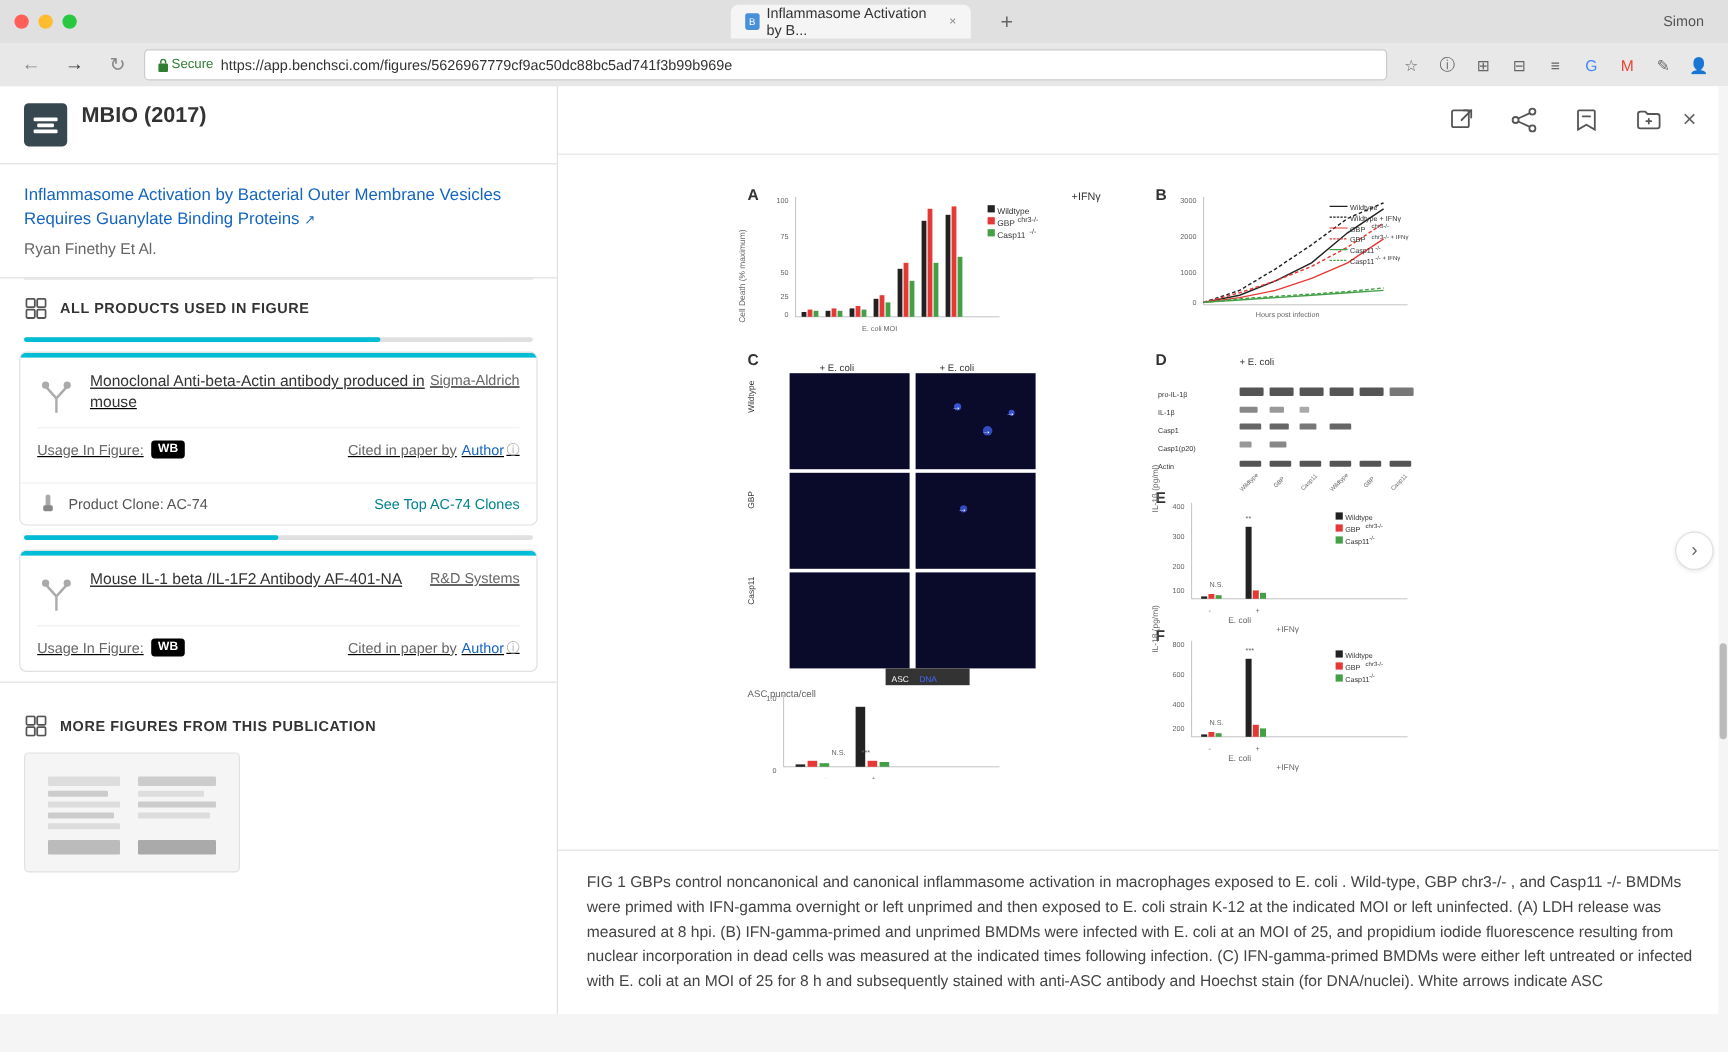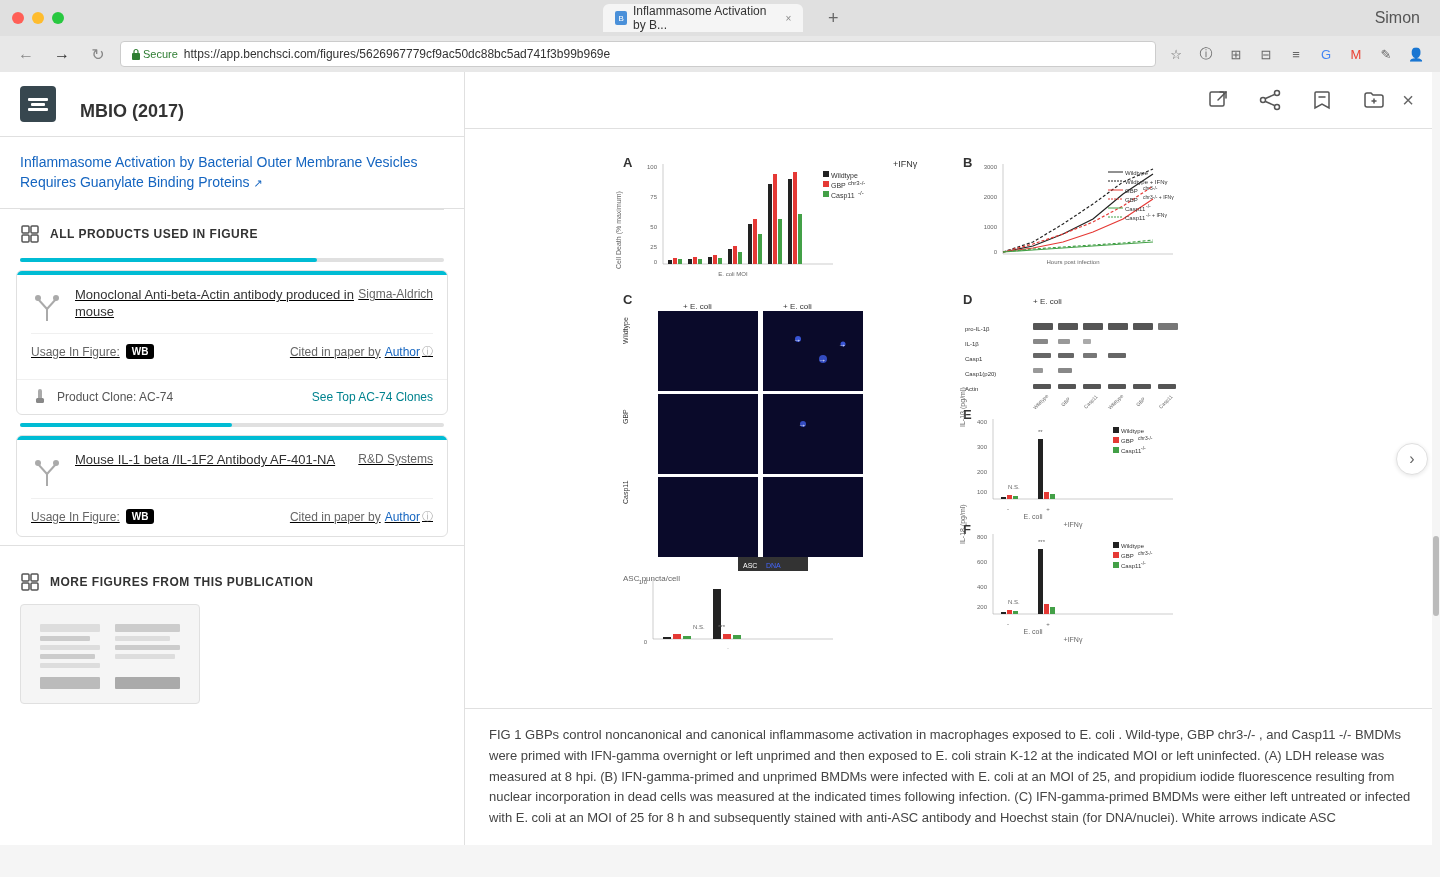--- a/index.html
+++ b/index.html
@@ -106,21 +106,21 @@
     </div>
     <div style="flex:1; display:flex; justify-content:center; align-items:center; gap:16px;">
       <div class="tab">
         <div class="tab-favicon">B</div>
         <span>Inflammasome Activation by B...</span>
         <span class="tab-close">×</span>
       </div>
       <div class="tab-new">+</div>
     </div>
     <div style="display:flex; align-items:center; gap:6px; margin-right:8px;">
-      <span style="font-size:16px;color:#555;">Simon</span>
+      <span style="font-size:12px;color:#555;">Simon</span>
     </div>
   </div>
   <div class="address-bar">
     <div class="nav-btn">←</div>
     <div class="nav-btn active">→</div>
     <div class="nav-btn">↻</div>
     <div class="url-bar">
       <span class="secure-badge">
         <svg width="10" height="12" viewBox="0 0 10 12" fill="none">
             <rect x="1" y="5" width="8" height="7" rx="1" fill="#2e7d32"></rect>
@@ -142,37 +142,38 @@
       <div class="addr-icon">👤</div>
     </div>
   </div>
 </div>
 
 <div class="app-container">
 
   <div class="left-panel">
 
     <div class="top-bar">
-      <div style="display:flex; align-items:flex-end; gap:24px;">
+      <div style="display:flex; align-items:flex-start; gap:12px;">
         <div class="logo-icon">
           <div class="logo-bars">
             <div class="logo-bar"></div>
             <div class="logo-bar"></div>
             <div class="logo-bar"></div>
           </div>
         </div>
         <span class="panel-title">MBIO (2017)</span>
       </div>
     </div>
 
     <div class="paper-title-section">
       <div class="paper-title">
         <span>Inflammasome Activation by Bacterial Outer Membrane Vesicles Requires Guanylate Binding Proteins</span>
         <span class="ext-link-icon"> ↗</span>
       </div>
+      <div class="paper-authors">Ryan Finethy Et Al.</div>
     </div>
 
     <div style="height:1px; background:#e0e0e0; margin:0 20px;"></div>
 
     <div class="products-section">
       <div class="section-header">
         <div class="section-icon">
           <svg width="18" height="18" viewBox="0 0 18 18" fill="none">
             <rect x="1" y="1" width="7" height="7" rx="1" stroke="#555" stroke-width="1.5" fill="none"></rect>
             <rect x="10" y="1" width="7" height="7" rx="1" stroke="#555" stroke-width="1.5" fill="none"></rect>

